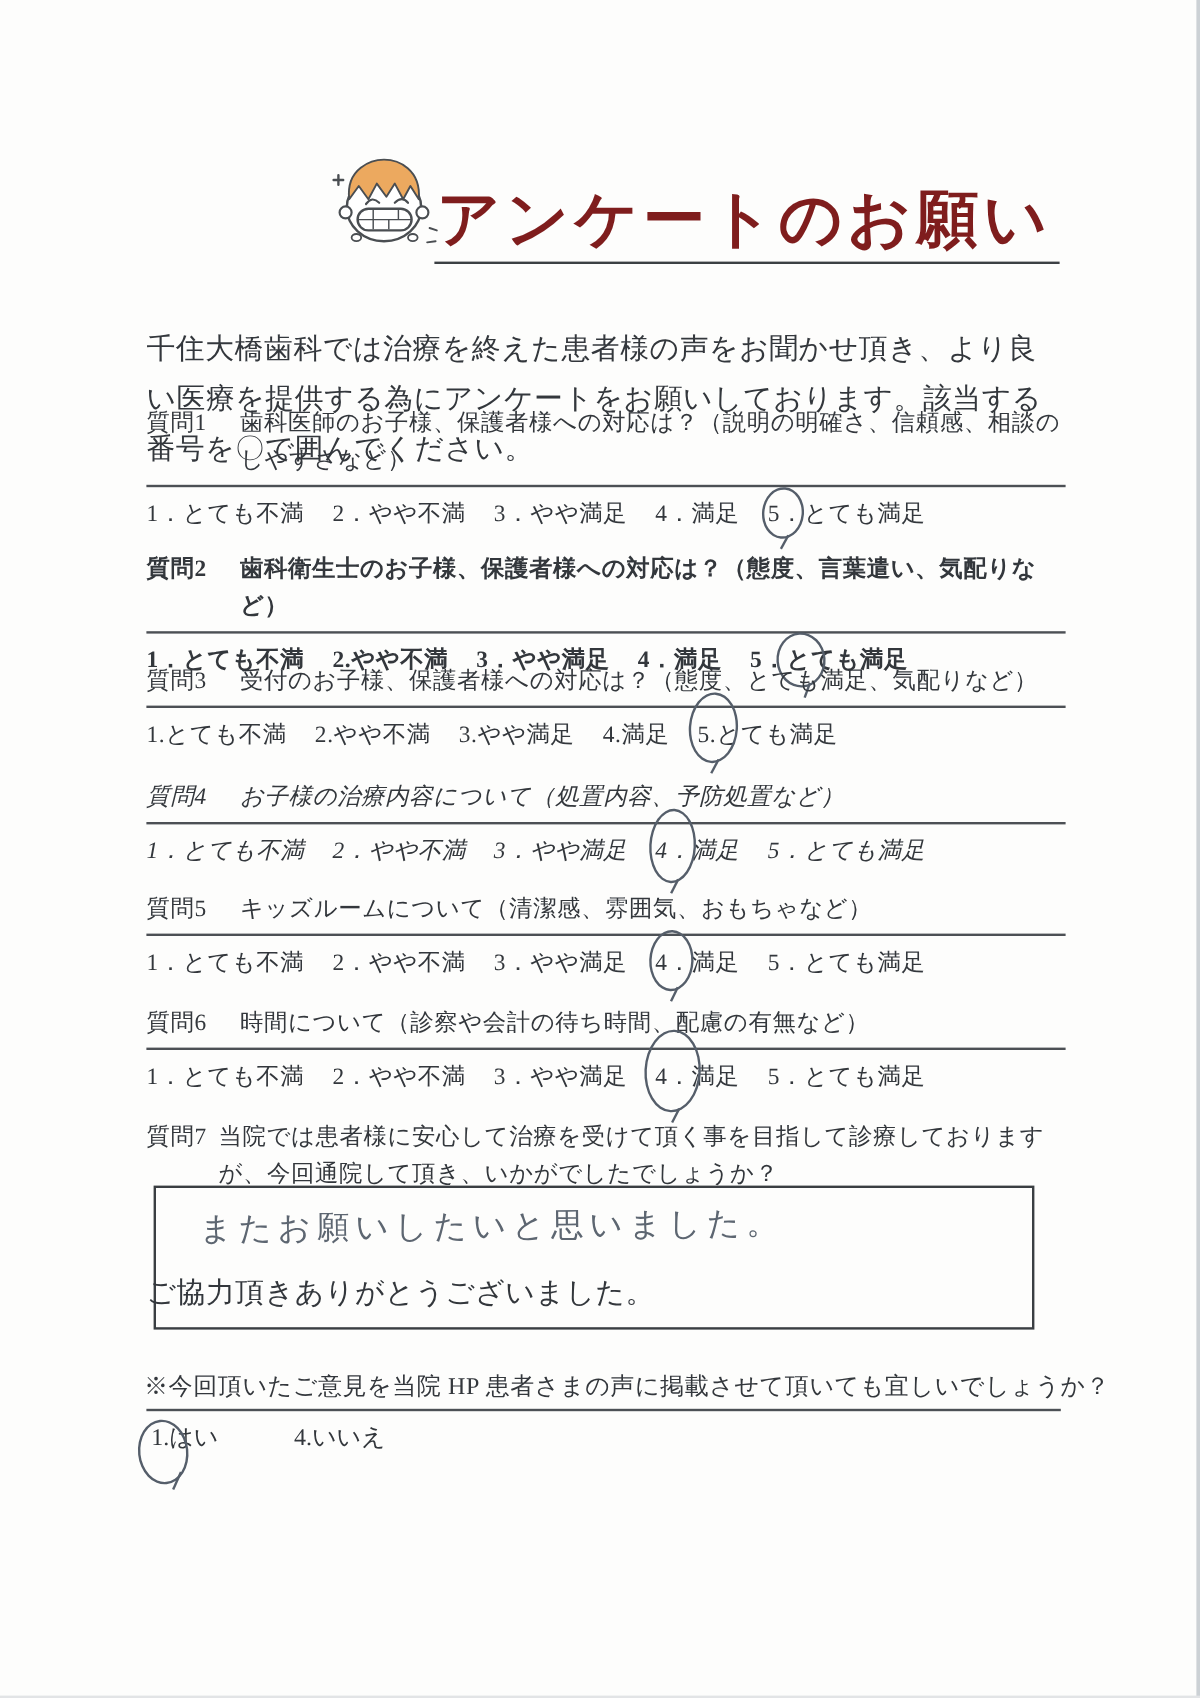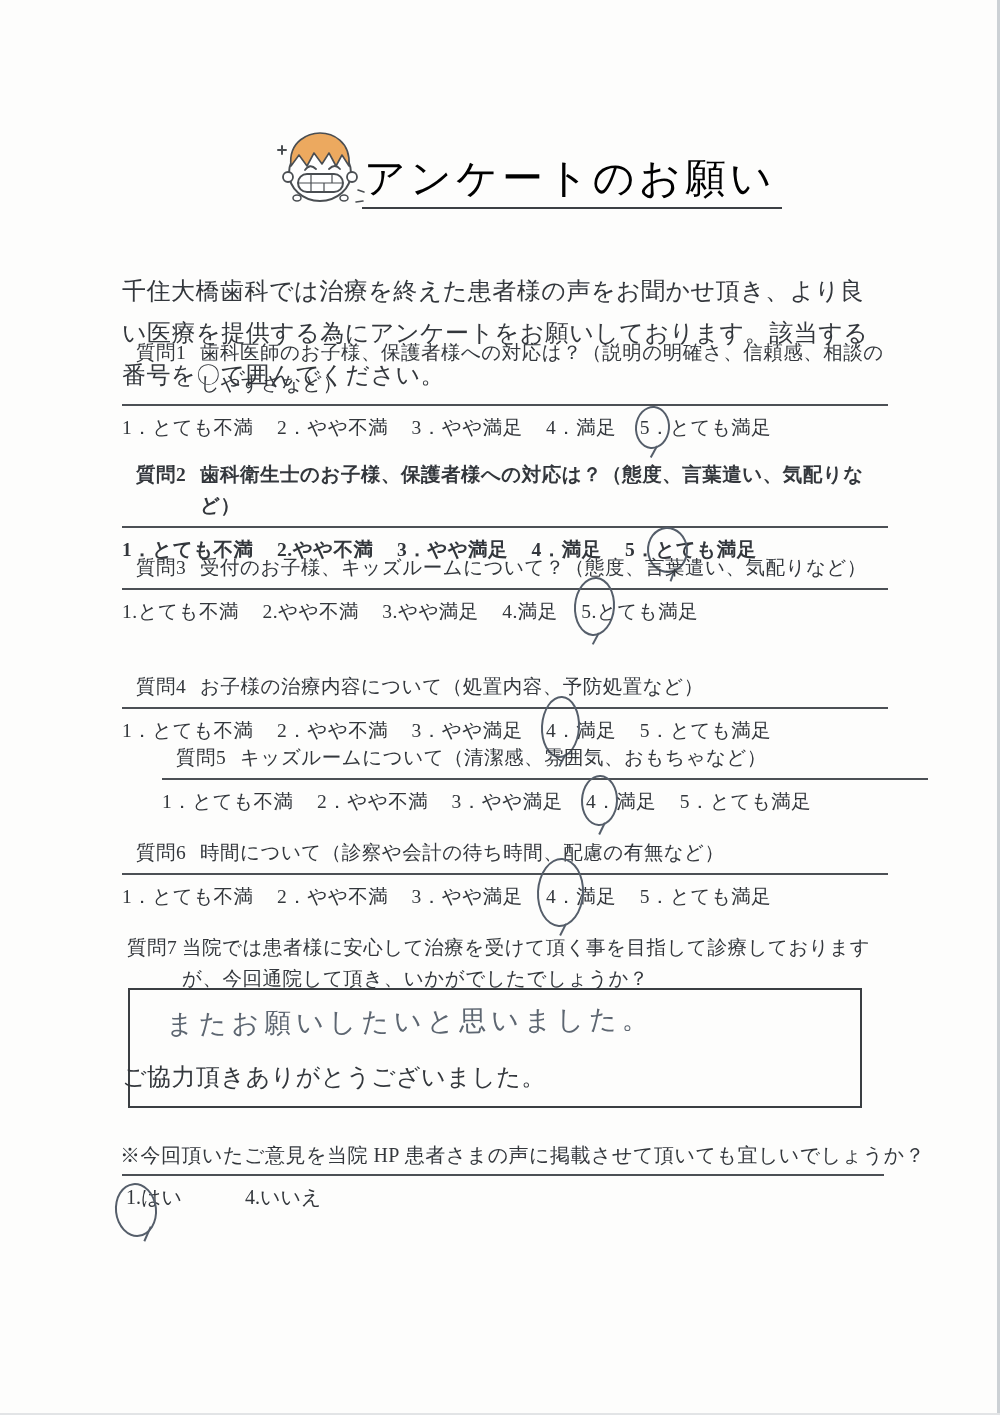--- a/index.html
+++ b/index.html
@@ -9,35 +9,35 @@
     font-family:"Liberation Serif","DejaVu Serif",serif;
     color:#33373c;
   }
   .scan-edge-right{position:absolute;top:0;right:0;width:3px;height:100%;background:#ccd1d5;}
   .scan-edge-bottom{position:absolute;left:0;bottom:0;width:100%;height:2px;background:#e2e4e6;}
 
   
   .title-row{position:absolute;top:128px;left:274px;display:flex;align-items:flex-start;}
   .mascot{width:92px;height:84px;flex:0 0 auto;}
   .page-title{
-    font-size:41px;font-weight:400;letter-spacing:4px;line-height:1;
+    font-size:52px;font-weight:700;letter-spacing:4px;line-height:1;
     margin:30px 0 0 -4px;padding:0 6px 8px 2px;
-    border-bottom:2px solid #3c4044;color:#000000;
+    border-bottom:2px solid #3c4044;color:#7f1d1d;
   }
 
   
   .intro{position:absolute;top:246px;left:122px;width:764px;
     font-size:24px;line-height:1.75;letter-spacing:0.5px;}
 
   
   .qblock{position:absolute;left:122px;width:766px;}
   .q1{top:337px;} .q2{top:459px;font-weight:bold;} .q3{top:552px;}
-  .q4{top:671px;} .q5{top:742px;margin-left:40px;} .q6{top:837px;} .q7{top:932px;}
+  .q4{top:649px;font-style:italic;} .q5{top:742px;} .q6{top:837px;} .q7{top:932px;}
   .qhead{font-size:19.5px;line-height:1.6;letter-spacing:0.5px;}
-  .qlabel{display:inline-block;vertical-align:top;width:78px;text-align:center;}
+  .qlabel{display:inline-block;vertical-align:top;width:78px;}
   .q7 .qlabel{width:60px;}
   .qtext{display:inline-block;vertical-align:top;width:686px;}
   .q7 .qtext{width:704px;}
   .qrule{border-bottom:2px solid #4c5055;margin-top:5px;}
   .opts{margin-top:8px;font-size:19.5px;letter-spacing:0.5px;white-space:nowrap;}
   .opt{display:inline-block;position:relative;margin-right:18px;text-align:right;}
 
   
   .circle{position:absolute;border:2px solid #555e6a;border-radius:50%;pointer-events:none;}
   .circle::after{content:'';position:absolute;left:58%;bottom:-11px;width:2px;height:13px;
@@ -116,21 +116,21 @@
       <span class="opt"><span>1．とても不満</span></span>
       <span class="opt"><span>2.やや不満</span></span>
       <span class="opt"><span>3．やや満足</span></span>
       <span class="opt"><span>4．満足</span></span>
       <span class="opt"><span class="circle c-q2"></span><span>5．とても満足</span></span>
     </div>
   </div>
 
   <div class="qblock q3">
     <div class="qhead">
-      <span class="qlabel">質問3</span><span class="qtext">受付のお子様、キッズルームについて？（態度、言葉遣い、気配りなど）</span>
+      <span class="qlabel">質問3</span><span class="qtext">受付のお子様、保護者様への対応は？（態度、とても満足、気配りなど）</span>
     </div>
     <div class="qrule"></div>
     <div class="opts">
       <span class="opt"><span>1.とても不満</span></span>
       <span class="opt"><span>2.やや不満</span></span>
       <span class="opt"><span>3.やや満足</span></span>
       <span class="opt"><span>4.満足</span></span>
       <span class="opt"><span class="circle c-q3"></span><span>5.とても満足</span></span>
     </div>
   </div>

